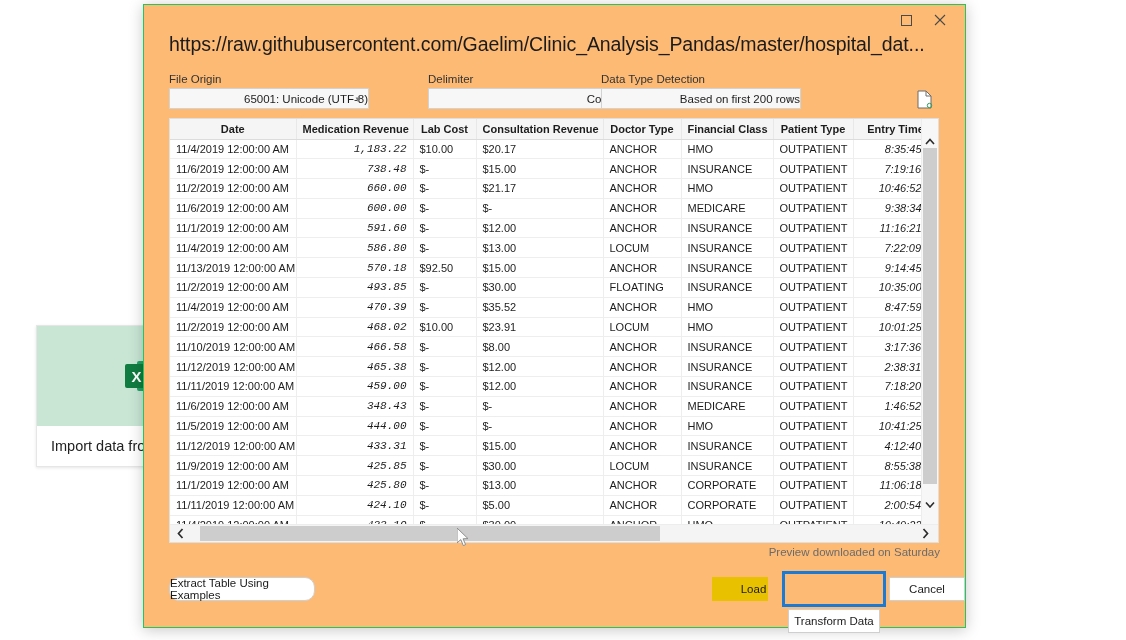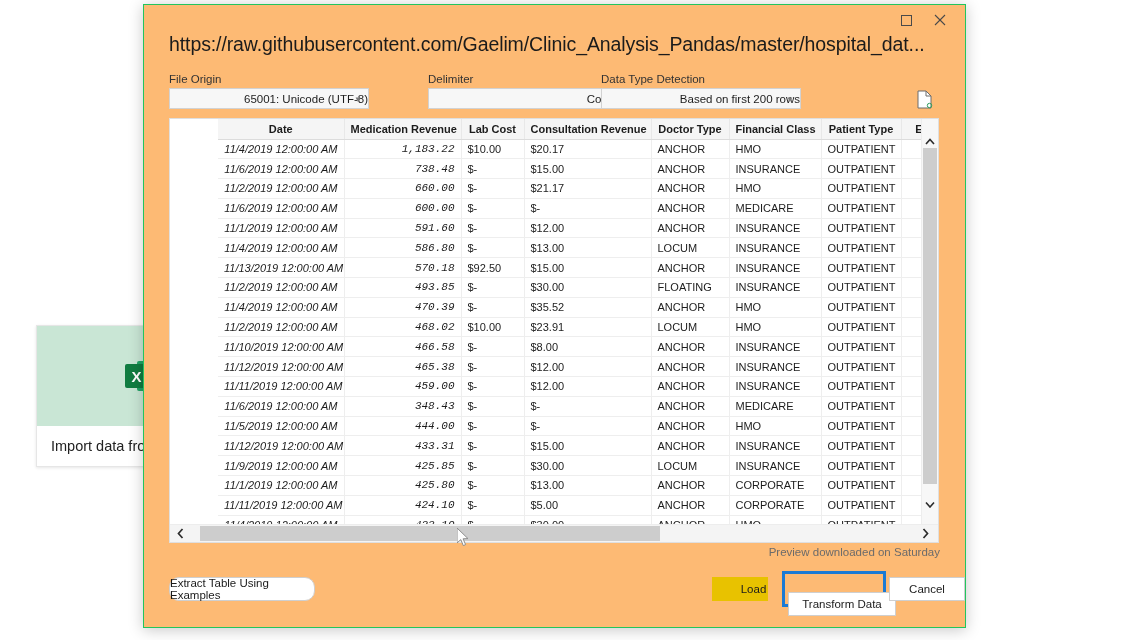--- a/index.html
+++ b/index.html
@@ -86,38 +86,37 @@
   .opt-dtd{left:432px;width:200px;}
   .file-glyph{
     position:absolute;left:748px;top:17px;width:16px;height:19px;color:#5a5a5a;
   }
 
   
   .tablewrap{
     position:absolute;left:25px;top:113px;width:770px;height:425px;
     border:1px solid #dfdfdf;box-sizing:border-box;background:#fff;
     overflow:hidden;
-    padding-left:48px;
   }
   table.preview{
     border-collapse:collapse;table-layout:fixed;width:768px;font-size:11px;
   }
   table.preview th{
     height:20px;background:#f5f5f5;border-right:1px solid #e8e8e8;
     border-bottom:1px solid #dcdcdc;
     font-weight:bold;font-size:11px;color:#1c1c1c;
     text-align:center;padding:0 6px;box-sizing:border-box;
     white-space:nowrap;overflow:hidden;
   }
   table.preview td{
     height:19.8px;border-right:1px solid #eeeeee;border-bottom:1px solid #eeeeee;
     padding:0 6px;box-sizing:border-box;color:#1c1c1c;
     white-space:nowrap;overflow:hidden;
   }
-  td.c-date{text-align:right;font-style:italic;}
+  td.c-date{}
   td.c-med{text-align:right;font-style:italic;font-family:Liberation Mono, monospace;}
   td.c-lab{text-align:left;}
   td.c-cons{text-align:left;}
   td.c-doc{text-align:left;}
   td.c-fin{text-align:left;}
   td.c-pat{text-align:left;}
   td.c-ent{text-align:right;font-style:italic;}
 
   
   .vscroll{
@@ -154,21 +153,21 @@
   }
   .btn{
     position:absolute;height:24px;border:1px solid #cfcfcf;background:#ffffff;
     font-size:11.5px;color:#1b1b1b;display:flex;align-items:center;justify-content:center;
     box-sizing:border-box;cursor:default;
   }
   .btn-extract{left:25px;top:572px;width:146px;border-radius:10px;}
   .btn-load{
     left:568px;top:572px;width:56px;background:#e8c200;border-color:#e8c200;padding-left:27px;
   }
-  .btn-transform{left:644px;top:587px;width:108px;}
+  .btn-transform{left:644px;top:604px;width:92px;}
   .focus-ring{
     position:absolute;left:638px;top:566px;width:104px;height:36px;
     border:3px solid #1b7ad4;box-sizing:border-box;
   }
   .btn-cancel{left:745px;top:572px;width:76px;}
 
   
   .cursor{position:absolute;left:457px;top:528px;width:14px;height:20px;}
 </style>
 </head>

